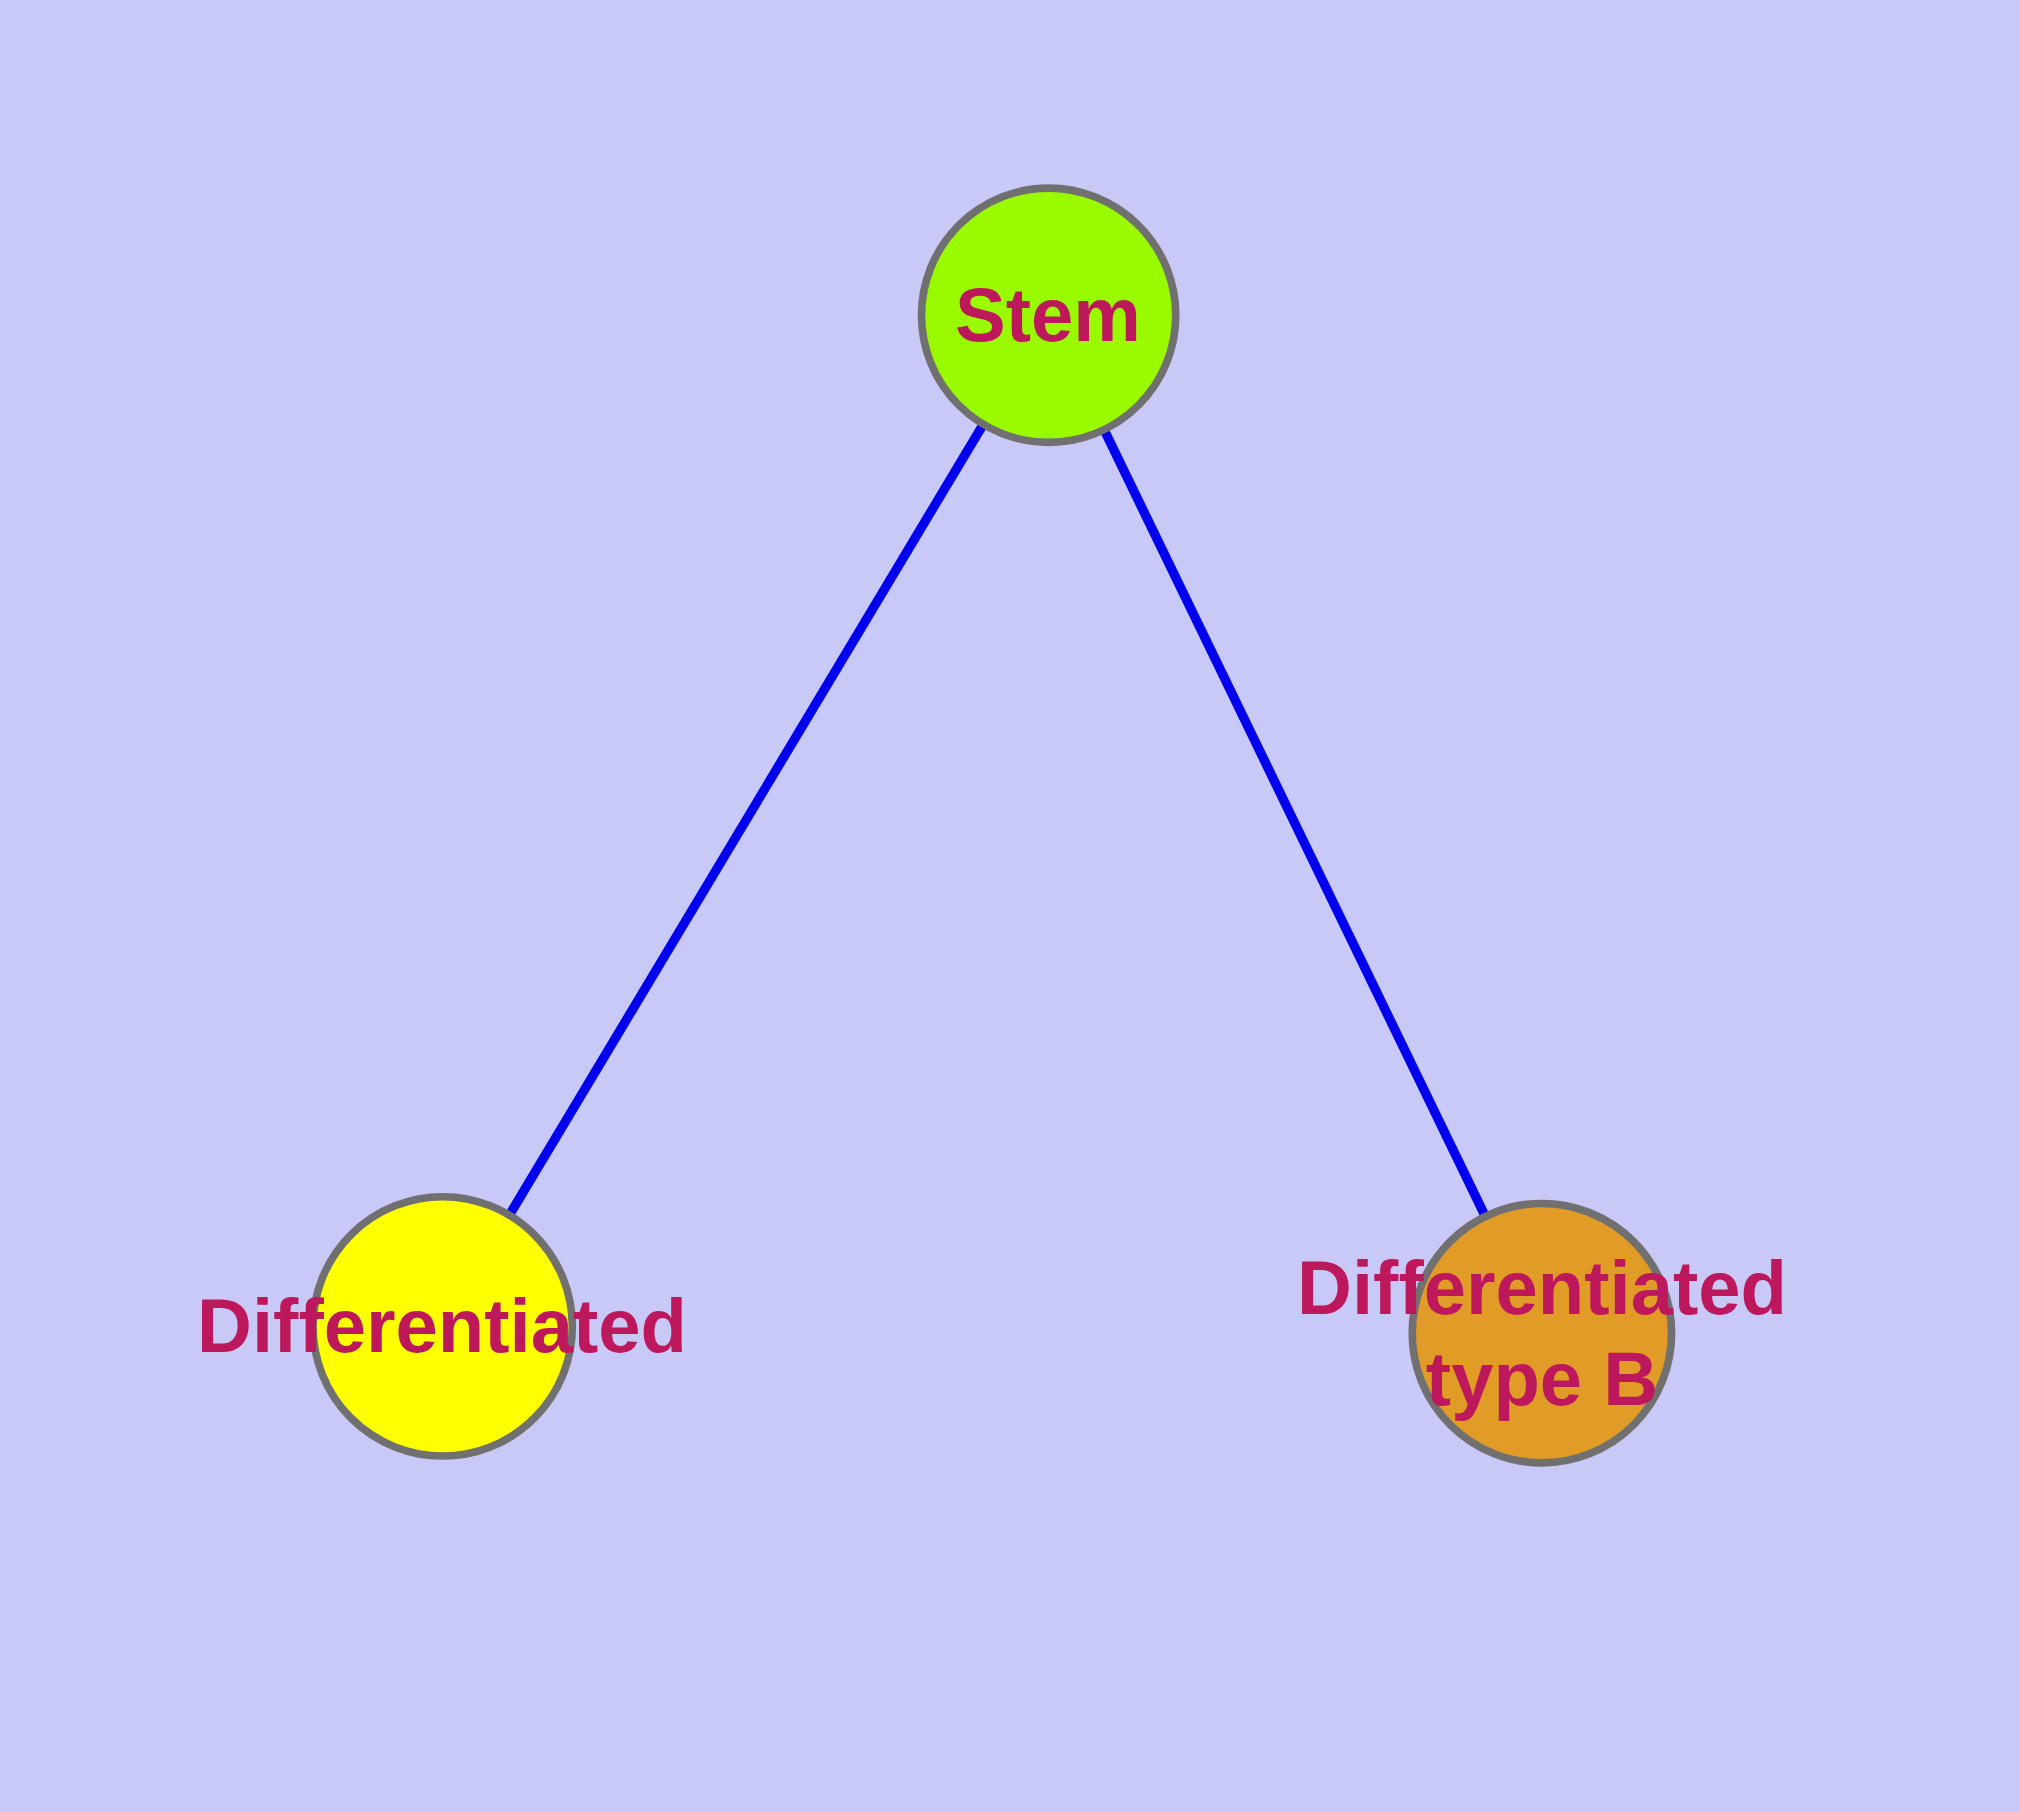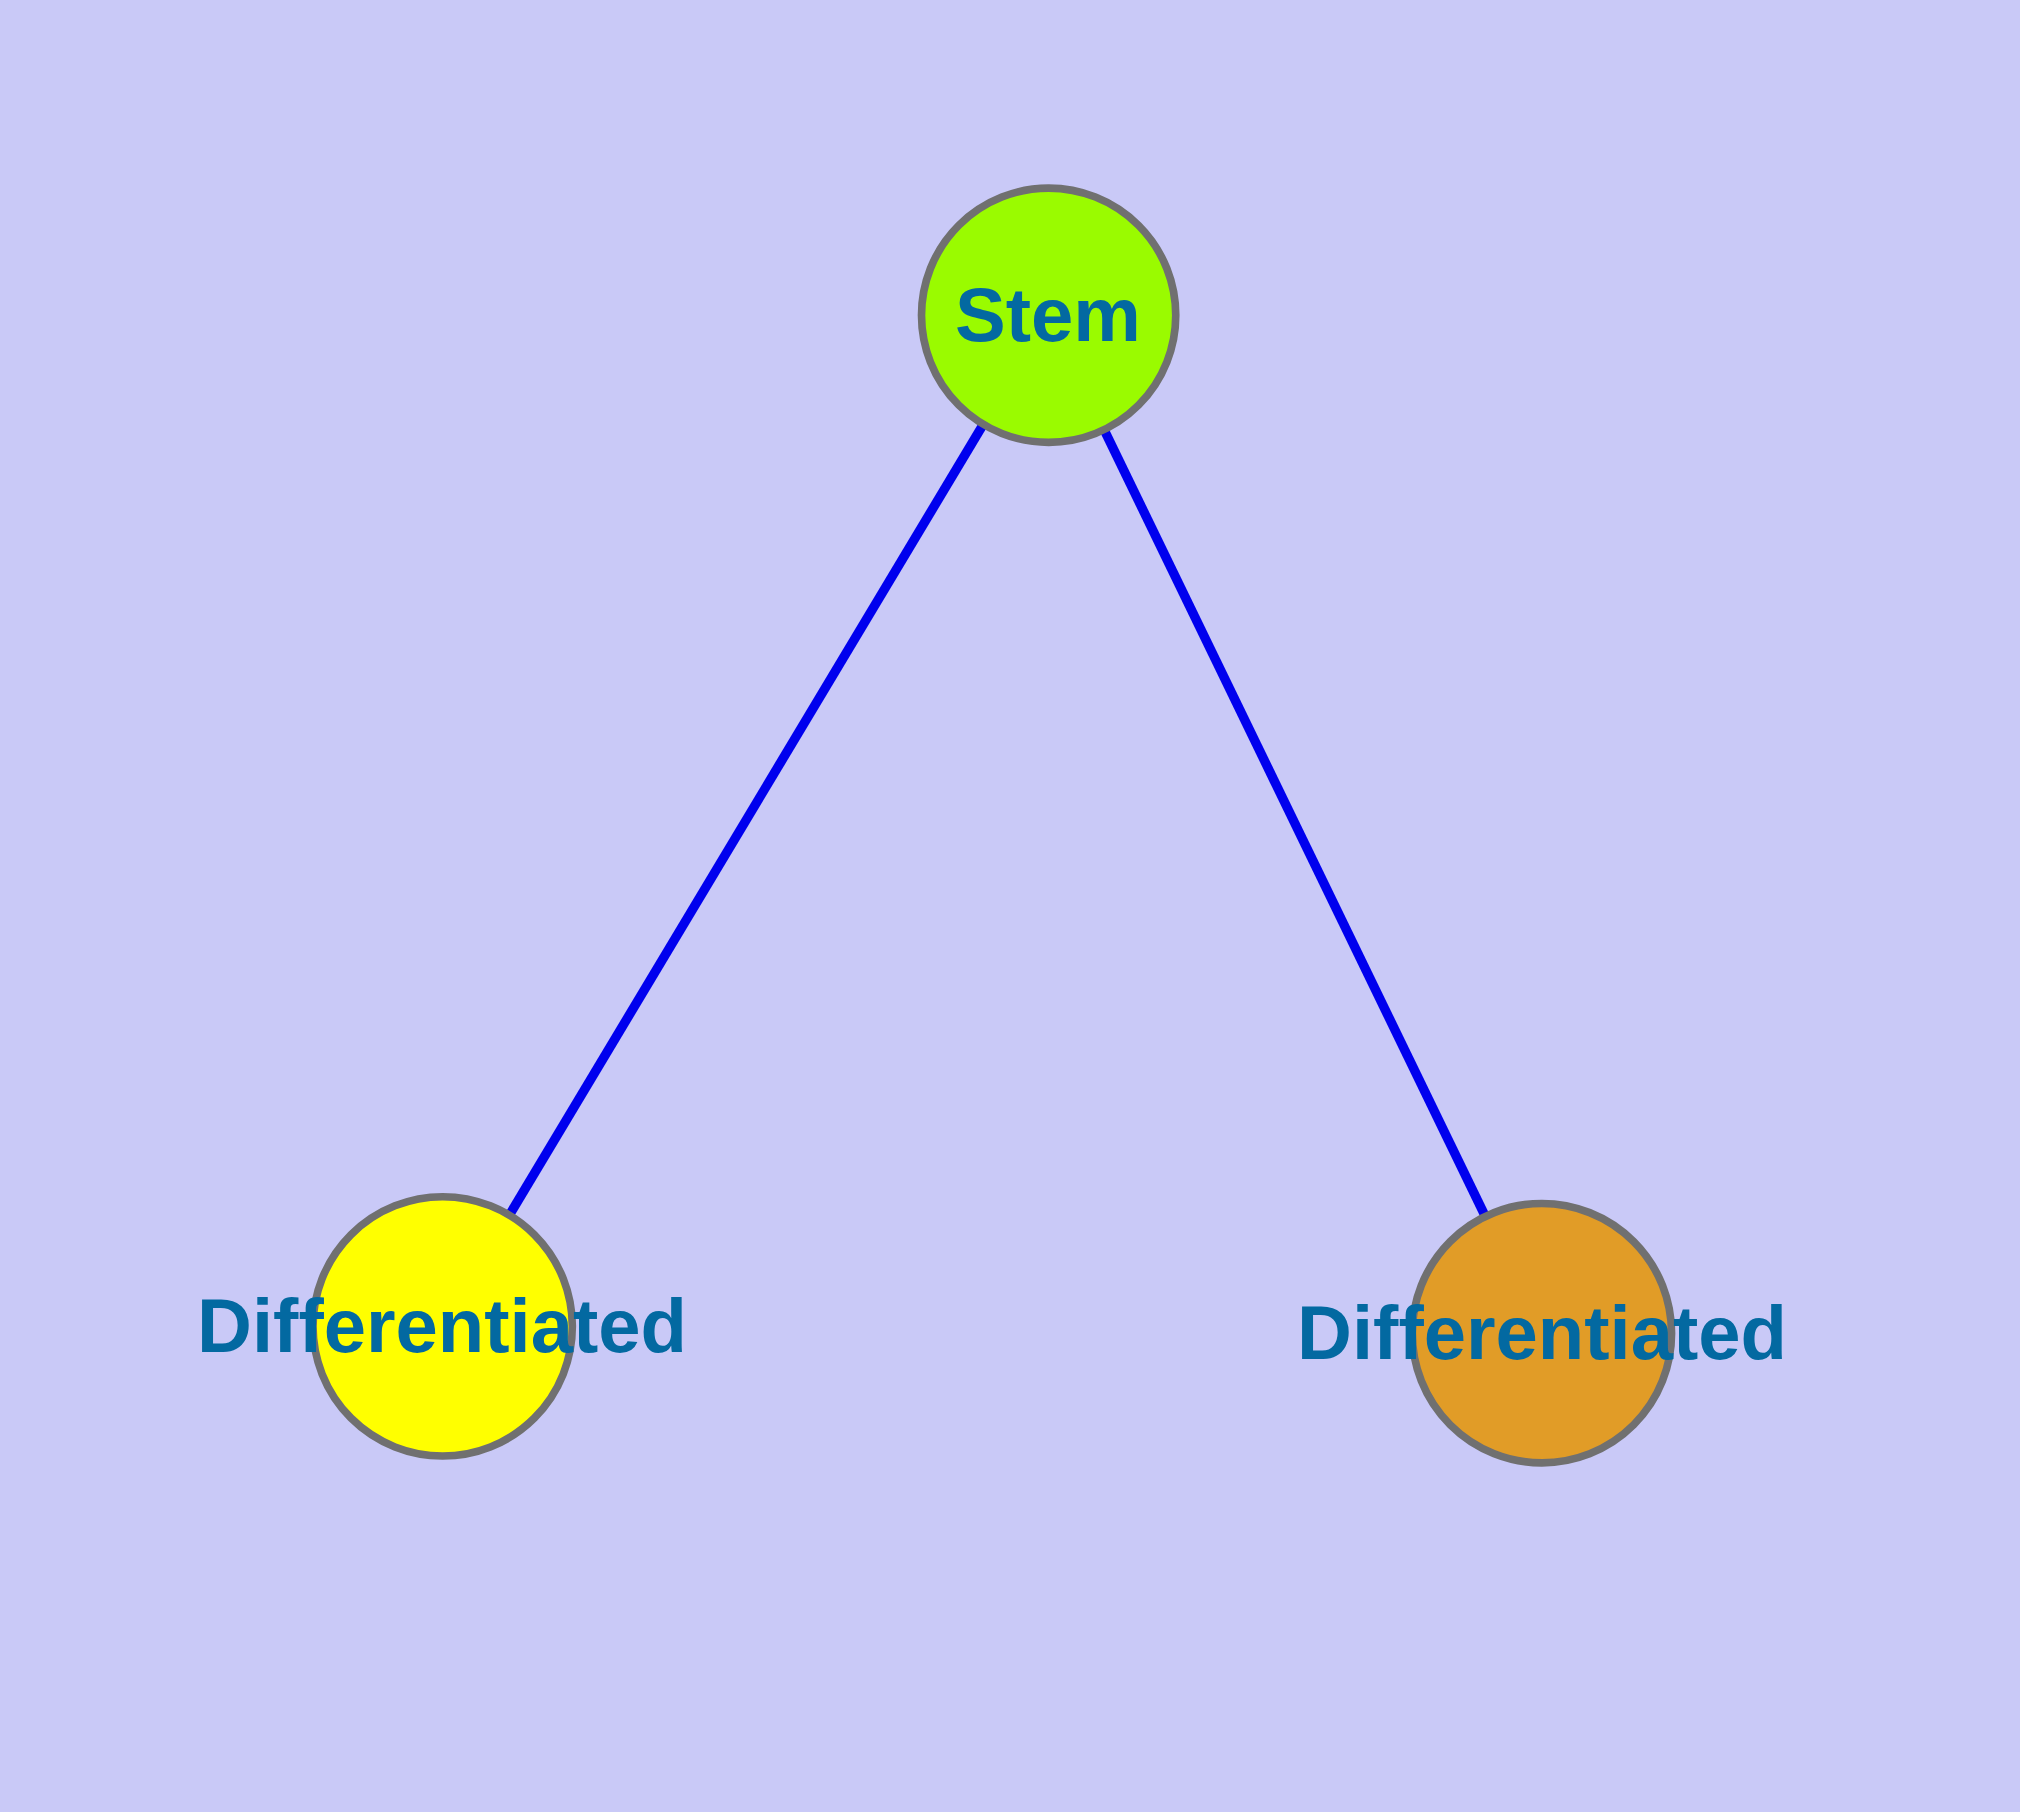--- a/index.html
+++ b/index.html
@@ -30,21 +30,21 @@
   .node-circle {
     stroke: #707070;
     stroke-width: 9px;
   }
   .node-label {
     position: absolute;
     transform: translate(-50%, -50%);
     font-size: 76px;
     font-weight: bold;
     line-height: 1.2;
-    color: #0369a1;
+    color: #be185d;
     text-align: center;
     white-space: nowrap;
   }
   .node-label span {
     display: block;
   }
 </style>
 </head>
 <body style="background: rgb(201, 201, 247);">
 
@@ -64,16 +64,17 @@
   </svg>
 
   <div class="node-label" style="left:1048px; top:315px;">Stem</div>
 
   <div class="node-label" style="left:442px; top:1326px;">
     <span>Differentiated</span>
   </div>
 
   <div class="node-label" style="left:1542px; top:1333px;">
     <span>Differentiated</span>
+    <span>type B</span>
   </div>
 
 </div>
 
 
 </body></html>

